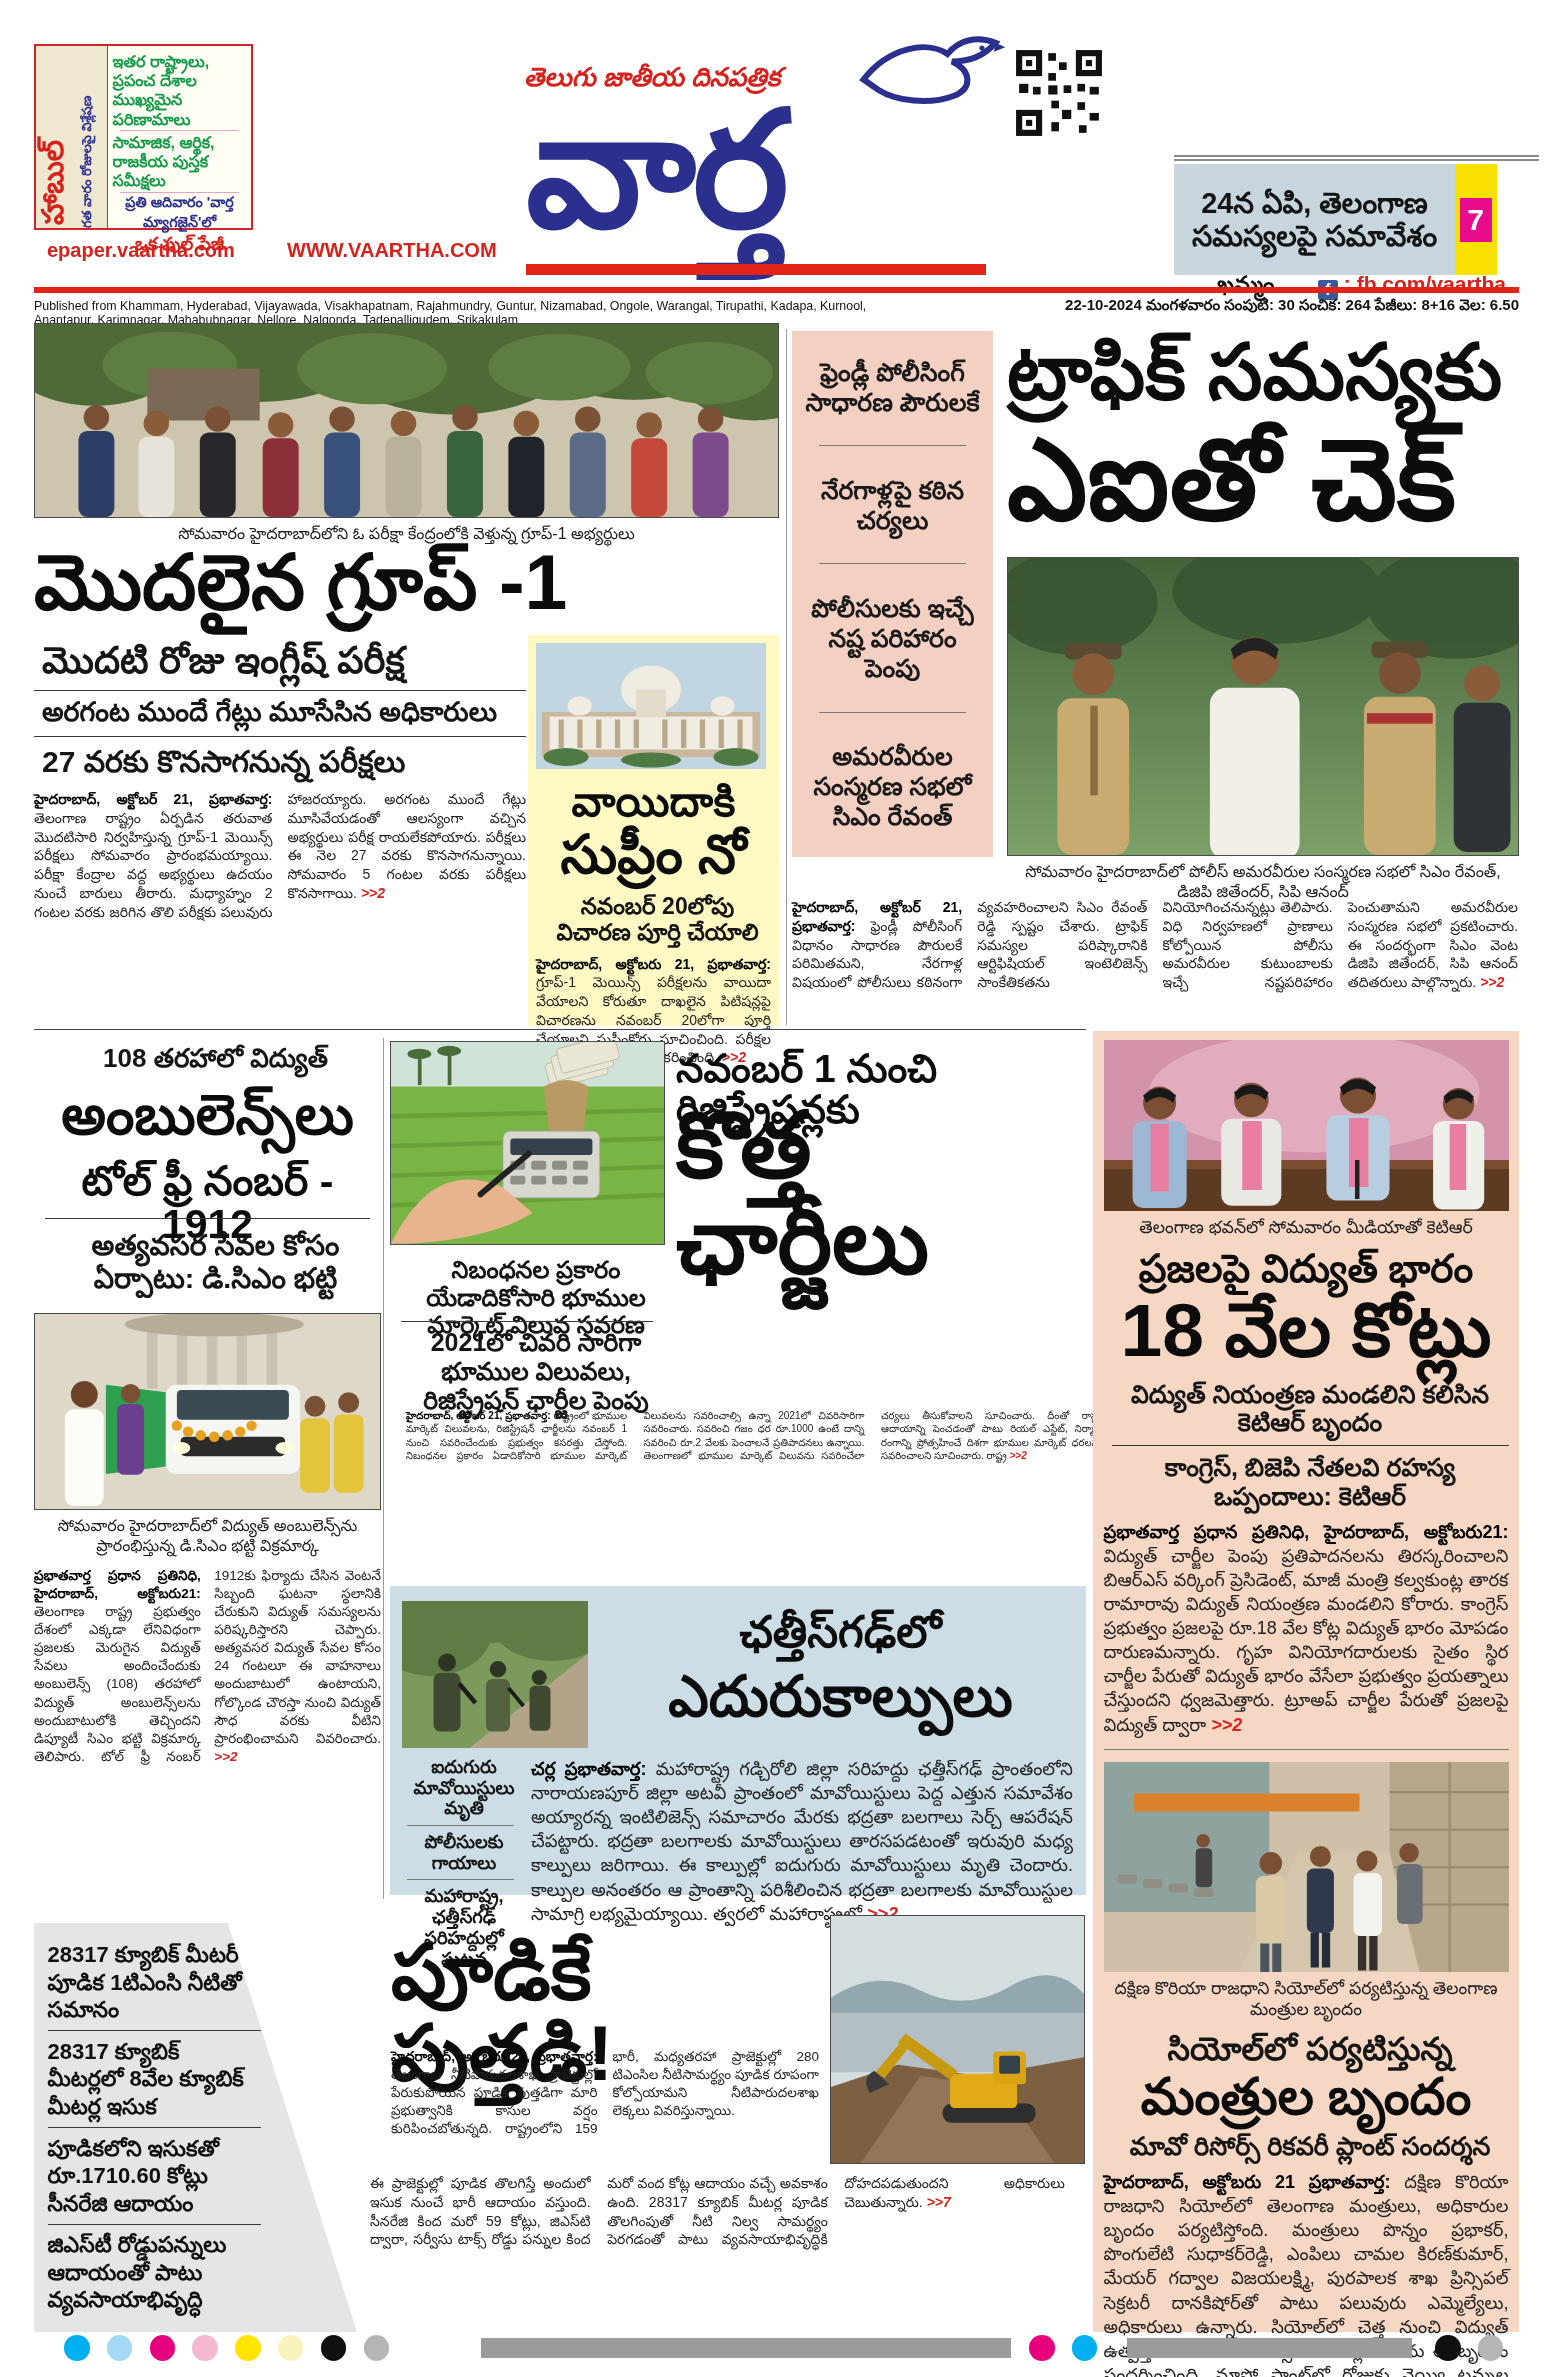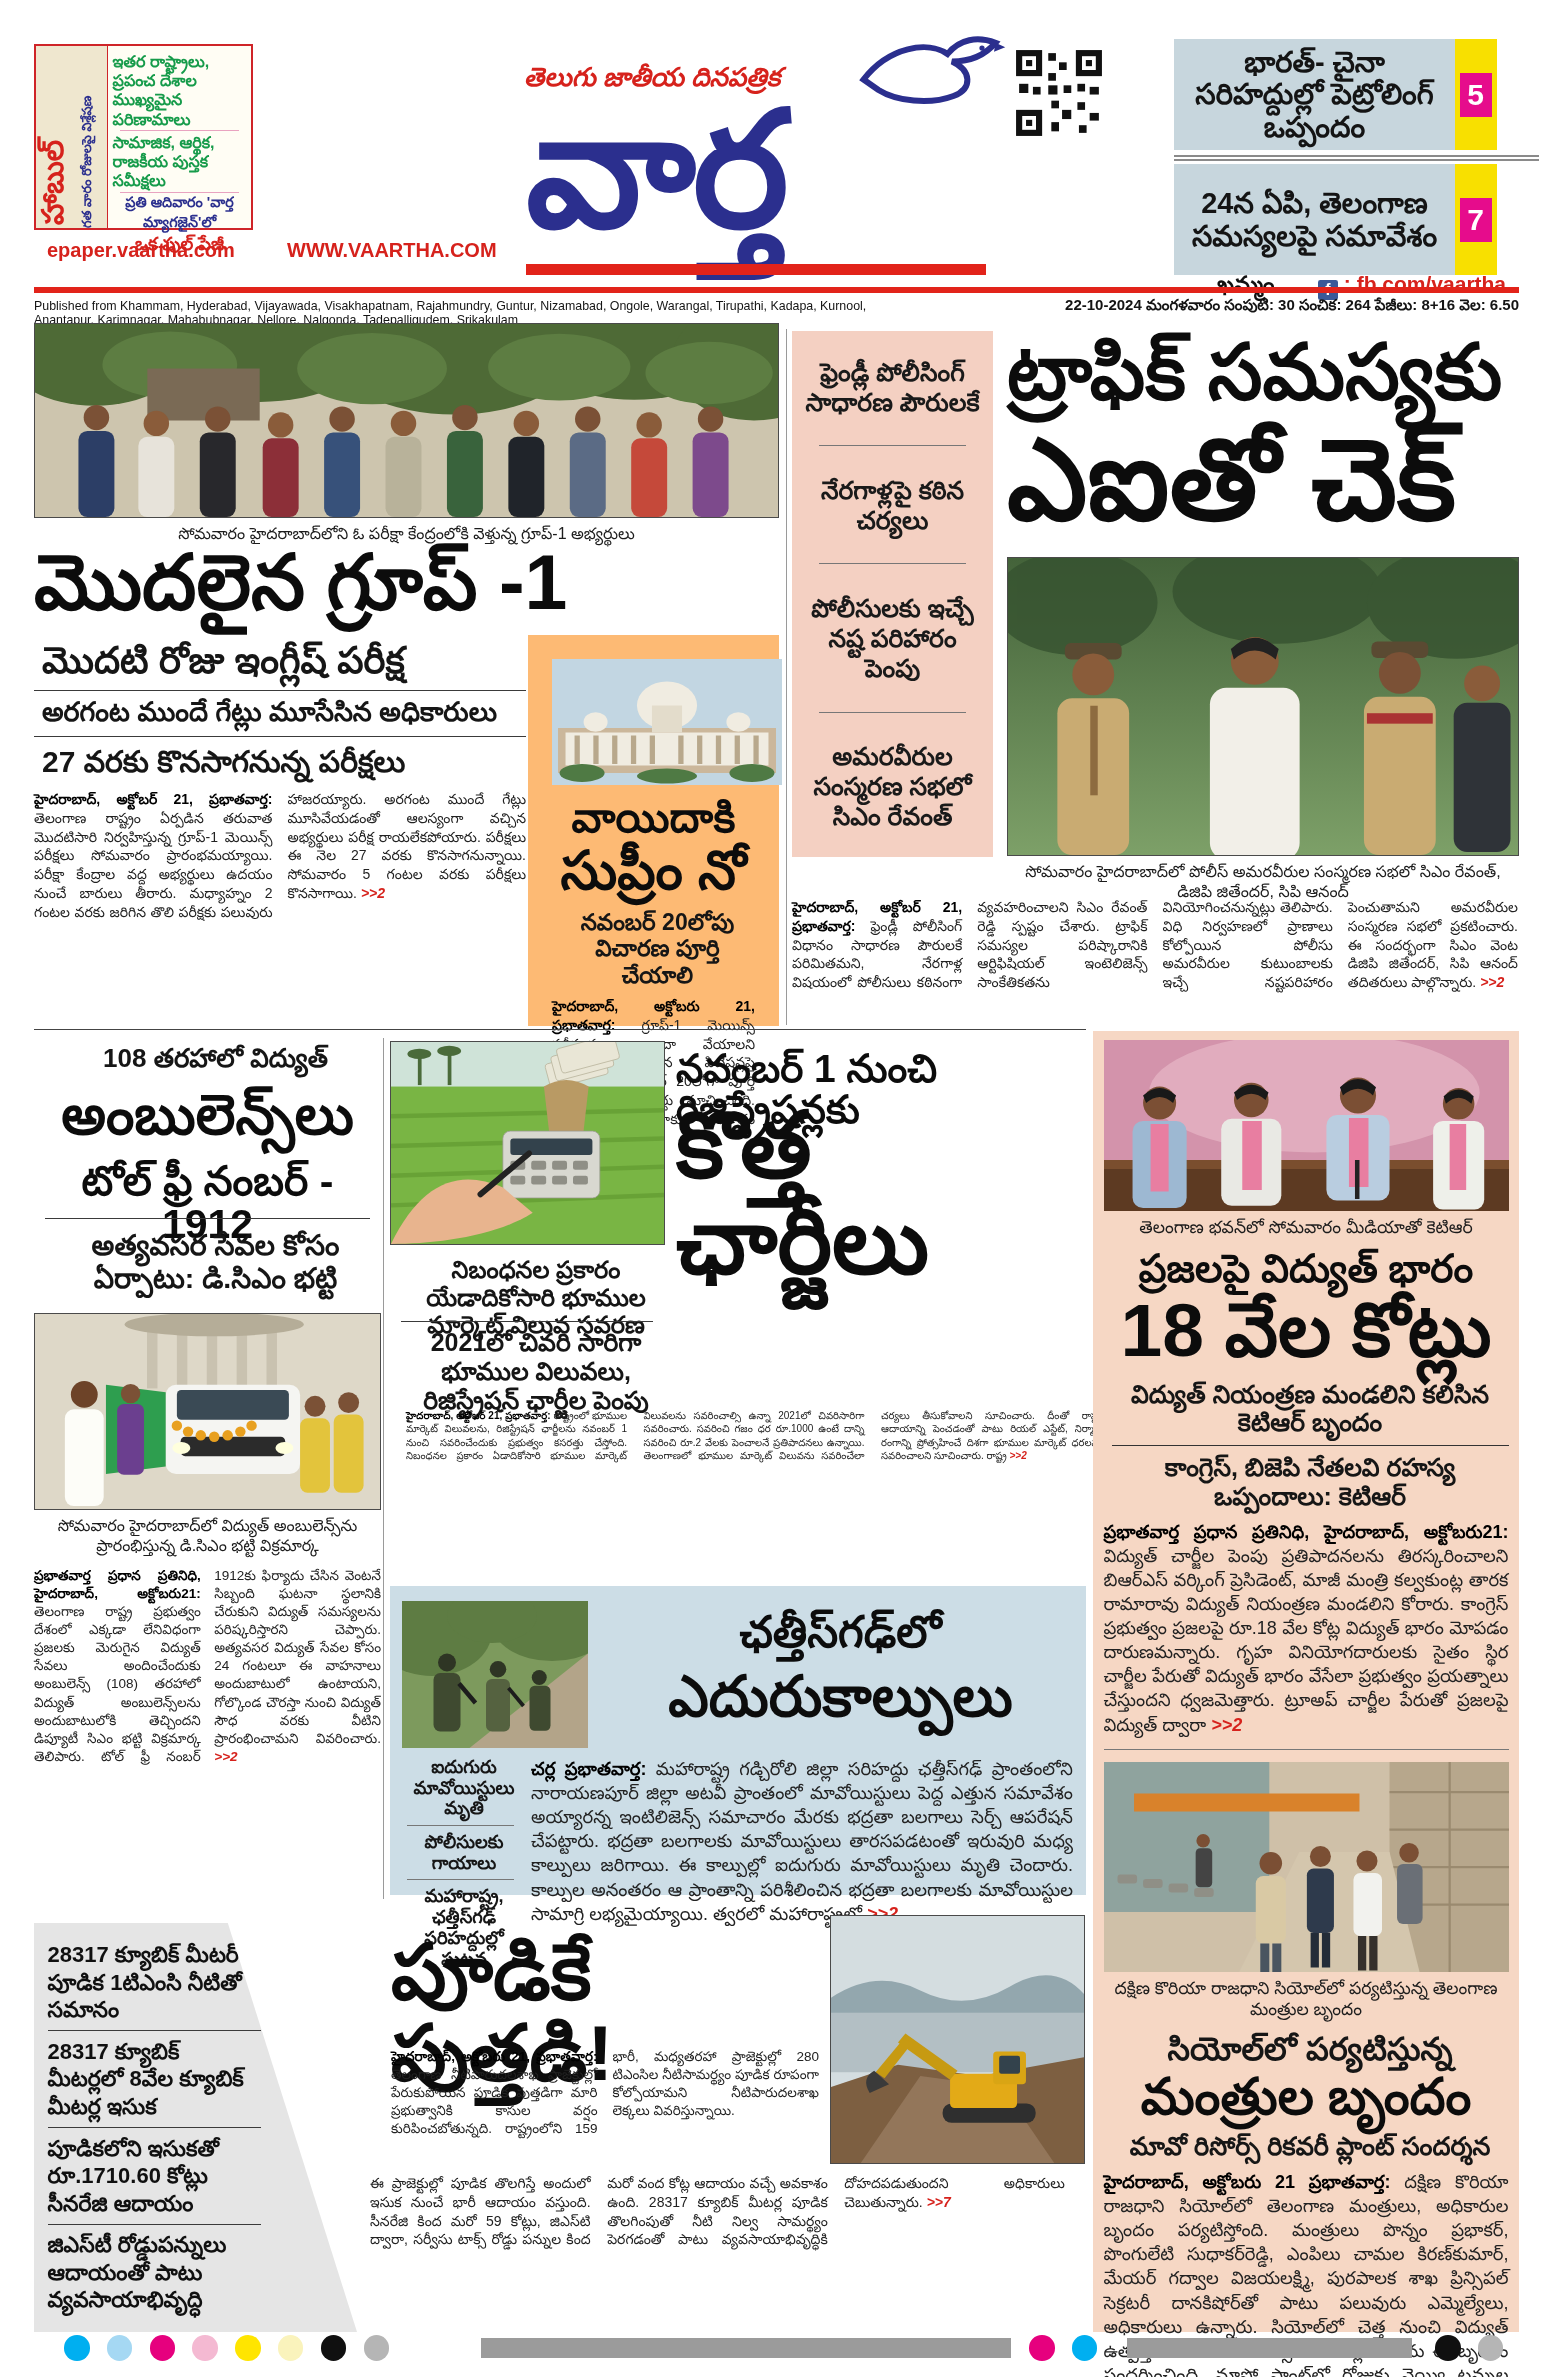--- a/index.html
+++ b/index.html
@@ -37,21 +37,21 @@
   .badge{position:absolute;left:4.5px;top:50%;transform:translateY(-50%);width:32px;height:44px;background:#e60c8c;color:#fff;font-weight:900;font-size:30px;display:flex;align-items:center;justify-content:center;}
   .teaser-div{left:1174px;top:155px;width:365px;height:0;border-top:2.3px solid #8a8a8a;border-bottom:2.3px solid #8a8a8a;padding-top:2.3px;}
   .redbar{left:34px;top:287px;width:1485px;height:6px;background:#e2231a;}
   .publine{left:34px;top:299px;width:894px;font-size:12.4px;color:#141414;}
   .dateline-top{right:34px;top:296px;font-size:15px;font-weight:bold;color:#141414;}
   .fbicon{display:inline-flex;width:20px;height:20px;background:#3b5998;color:#fff;font-weight:900;font-size:16px;align-items:center;justify-content:center;border-radius:2.3px;vertical-align:-3.8px;}
   
   .pinkbox{left:792px;top:331px;width:201px;height:526px;background:#f4d0c2;padding:13.5px 9px;display:flex;flex-direction:column;justify-content:space-around;}
   .pinkbox .pt{font-size:25px;font-weight:600;color:#1a1a1a;text-align:center;line-height:1.2;}
   .pinkbox .thinrule{width:80%;margin:4.5px auto;}
-  .supbox{left:528px;top:635px;width:251px;height:391px;background:#fdba74;padding:24px;}
+  .supbox{left:528px;top:635px;width:251px;height:391px;background:#fef9c3;padding:8px;}
   .salmon{left:1093px;top:1031px;width:426px;height:1301px;background:#f6d7c4;padding:9px 10.5px;}
   .bluebox{left:390px;top:1586px;width:696px;height:309px;background:#ccdde6;}
   .lavbox{left:34px;top:1923px;width:323px;height:409px;background:#e5e5e5;clip-path:polygon(0 0,60% 0,100% 100%,0 100%);padding:18px 13.5px;display:flex;flex-direction:column;justify-content:space-between;}
   .lavbox .pt{font-size:22px;font-weight:800;color:#101010;line-height:1.25;width:72%;}
   .lavbox .rule{width:72%;}
   .vdiv{width:0;border-left:1.1px solid #9a9a9a;}
   .reg-dot{display:inline-block;width:25.5px;height:25.5px;border-radius:50%;margin-right:17.3px;}
   .graybar{background:#9b9b9b;height:19.5px;}
 </style>
 </head>
@@ -118,26 +118,20 @@
           <rect x="12" y="90" width="18" height="18"></rect>
         </g>
       <g fill="#111">
           <rect x="17" y="17" width="8" height="8"></rect>
           <rect x="95" y="17" width="8" height="8"></rect>
           <rect x="17" y="95" width="8" height="8"></rect>
         </g>
     </svg>
   </div>
 
-  <div class="abs teaser" style="top:39px;">
-    <div class="teaser-text">భారత్- చైనా సరిహద్దుల్లో పెట్రోలింగ్ ఒప్పందం</div>
-    <div class="teaser-strip">
-      <div class="badge">5</div>
-    </div>
-  </div>
   <div class="abs teaser-div"></div>
   <div class="abs teaser" style="top:164px;">
     <div class="teaser-text">24న ఏపి, తెలంగాణ సమస్యలపై సమావేశం</div>
     <div class="teaser-strip">
       <div class="badge">7</div>
     </div>
   </div>
 
   <div class="abs" style="left:1217px;top:272px;font-size:22.5px;font-weight:bold;color:#111;font-family:Liberation Mono, monospace;">ఖమ్మం</div>
   <div class="abs" style="left:1318px;top:272px;font-size:21px;font-weight:900;">

